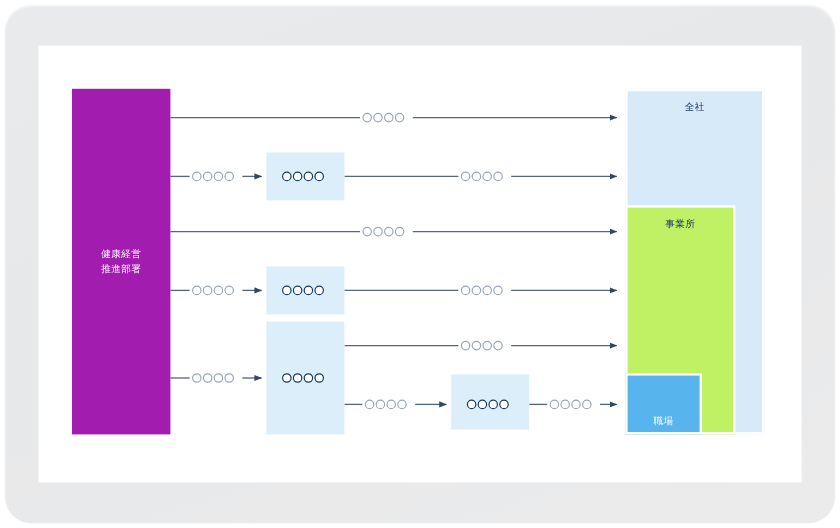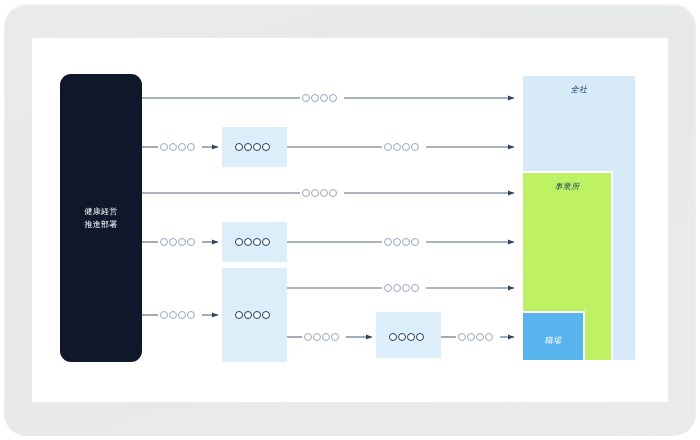--- a/index.html
+++ b/index.html
@@ -42,25 +42,24 @@
     position: absolute;
     left: 0; top: 0;
     width: 700px; height: 440px;
     overflow: visible;
   }
   
   .dept-box {
     position: absolute;
     left: 60px; top: 74px;
     width: 82px; height: 288px;
-    background: #0f172a;
+    background: #a21caf;
     display: flex;
     align-items: center;
     justify-content: center;
-    border-radius: 11px;
   }
   .dept-label {
     color: #ffffff;
     font-size: 8px;
     line-height: 13px;
     text-align: center;
     letter-spacing: 0.3px;
     white-space: pre-line;
   }
   
@@ -72,21 +71,20 @@
   .nest-box {
     position: absolute;
     border: 2px solid #ffffff;
   }
   .nest-label {
     position: absolute;
     left: 0; right: 0;
     text-align: center;
     font-size: 8px;
     letter-spacing: 0.4px;
-    font-style: italic;
   }
   .nest-company { background: #d6eafa; }
   .nest-site    { background: #bef264; }
   .nest-work    { background: #57b4ec; }
   .label-dark  { color: #10355c; }
   .label-light { color: #ffffff; }
   .grp {
     position: absolute;
     display: flex;
     align-items: center;
@@ -149,21 +147,21 @@
 
   <div class="nest-box nest-company" style="left:521px; top:74px; width:116px; height:288px;">
     <div class="nest-label label-dark" style="top:8px;">全社</div>
   </div>
 
   <div class="nest-box nest-site" style="left:521px; top:171px; width:92px; height:191px;">
     <div class="nest-label label-dark" style="top:8px;">事業所</div>
   </div>
 
   <div class="nest-box nest-work work-wrap" style="left:521px; top:311px; width:64px; height:51px;">
-    <div class="nest-label label-light" style="top:22px;">職場</div>
+    <div class="nest-label label-light" style="top:32px;">職場</div>
   </div>
 
   <div class="pale-box" style="left:222px; top:127px; width:65px; height:40px;"></div>
   <div class="pale-box" style="left:222px; top:222px; width:65px; height:40px;"></div>
   <div class="pale-box" style="left:222px; top:268px; width:65px; height:94px;"></div>
   <div class="pale-box" style="left:376px; top:312px; width:65px; height:46px;"></div>
 
   <div class="grp" style="left:302px; top:94px;">
     <span class="pgl"></span>
     <span class="pgl"></span>

